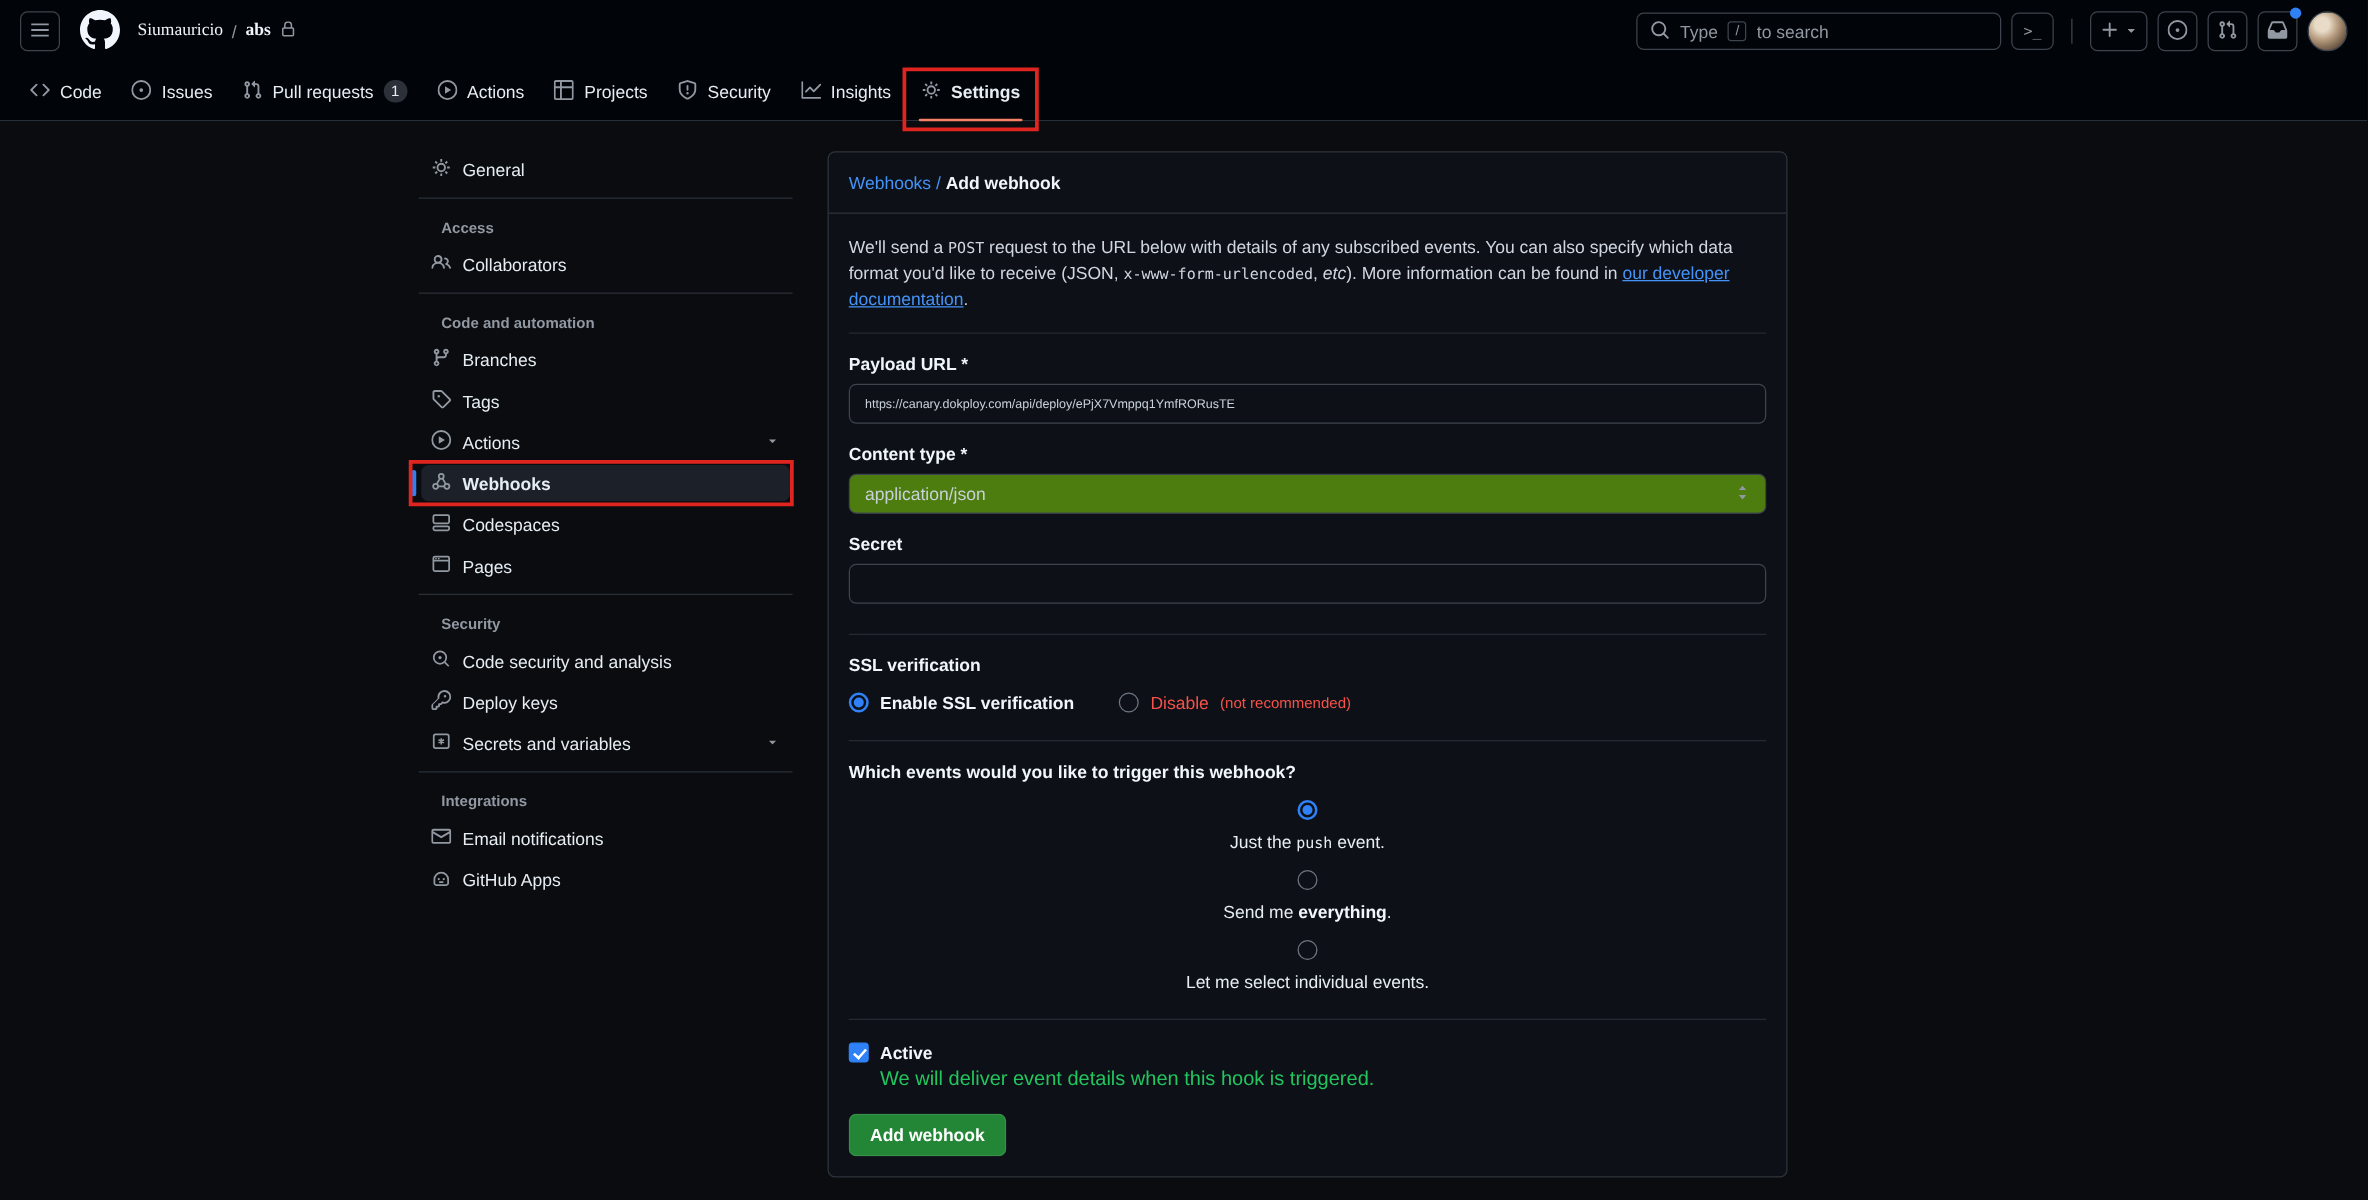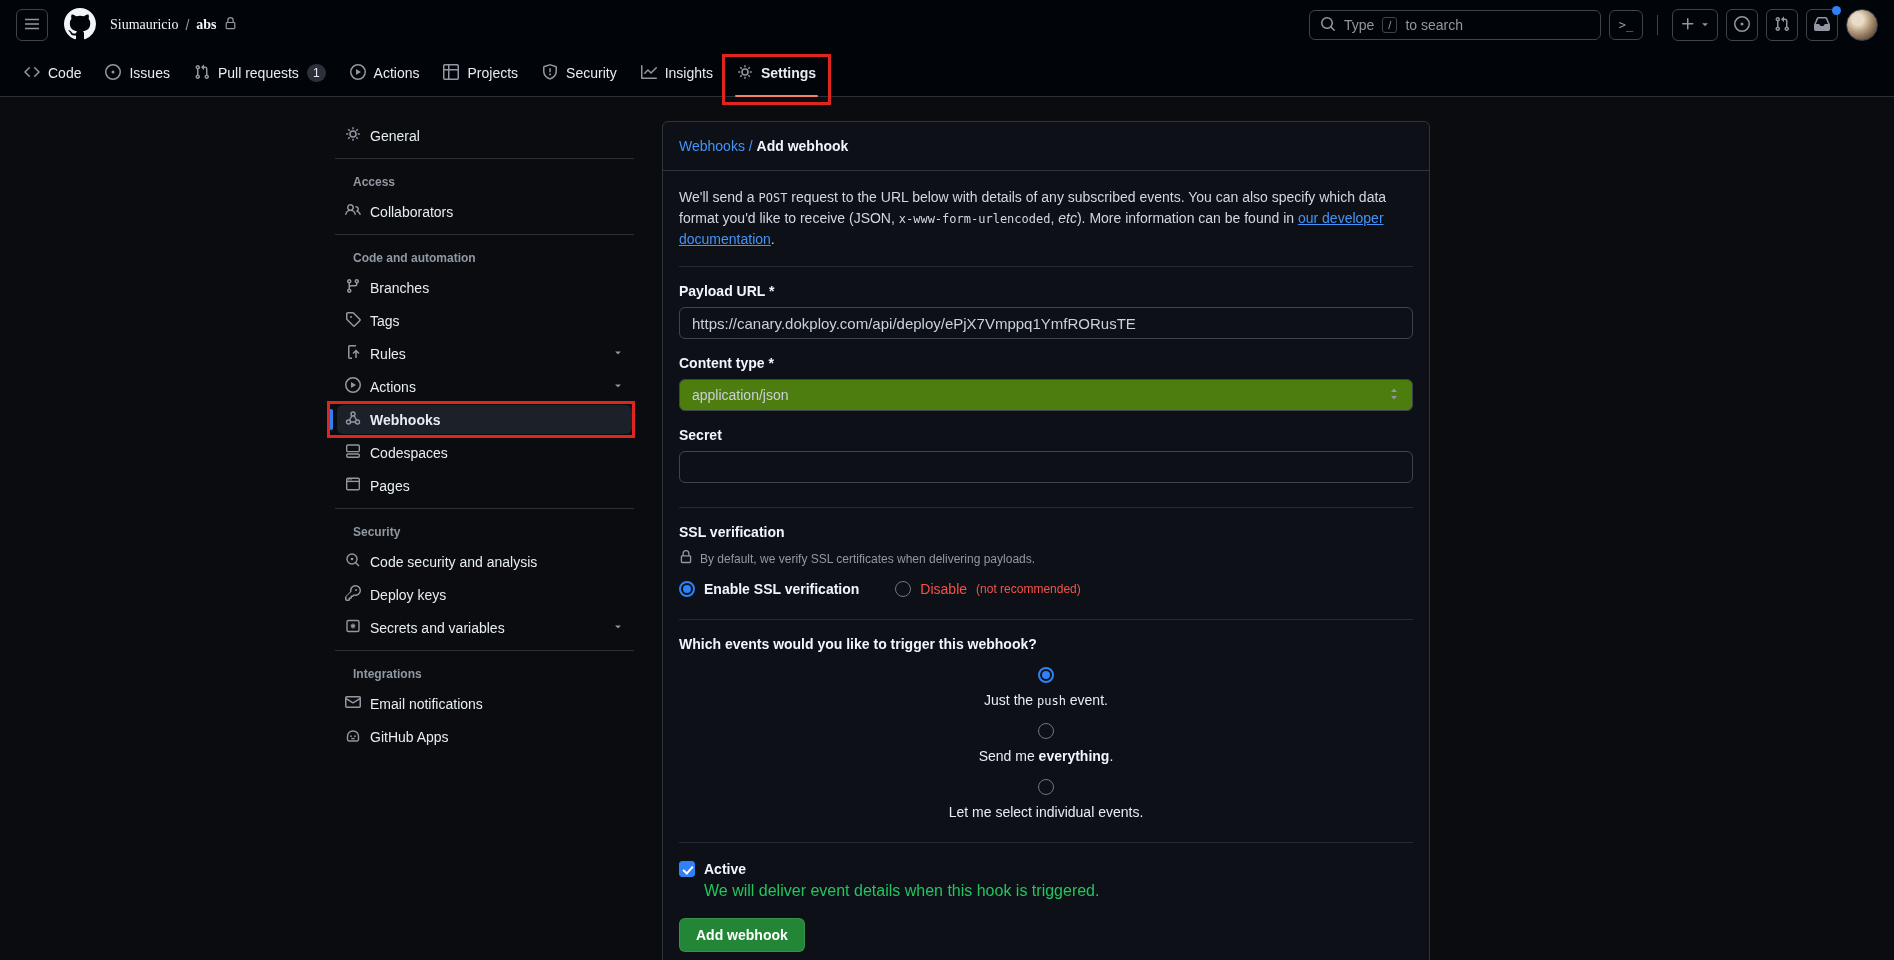--- a/index.html
+++ b/index.html
@@ -97,21 +97,21 @@
   .panel-header .plink { color:#4493f8; text-decoration:none; cursor:pointer; }
   .panel-header .pcur { font-weight:700; color:#f0f6fc; }
   .panel-body { padding:0 16px 16px; }
   .intro { margin:16px 0; line-height:1.5; color:#d1d7e0; }
   .mono { font-family:"DejaVu Sans Mono", monospace; font-size:12px; }
   .intro a { color:#4493f8; text-decoration:underline; cursor:pointer; }
   .hr { border:0; border-top:1px solid #242a32; margin:16px 0; }
   .flabel { font-weight:600; color:#f0f6fc; margin:16px 0 8px; }
   .tinput {
     width:100%; height:32px; background:#0d1117; border:1px solid #3d444d;
-    border-radius:6px; color:#c9d1d9; font-size:15px; padding:0 12px;
+    border-radius:6px; color:#c9d1d9; font-size:10px; padding:0 12px;
     font-family:"Liberation Sans", sans-serif; outline:none;
   }
   .selectbox {
     width:100%; height:32px; background:#4d7c0f; border:1px solid #3d444d;
     border-radius:6px; color:#c9d1d9; display:flex; align-items:center;
     justify-content:space-between; padding:0 10px 0 12px; cursor:pointer;
   }
   .note { display:flex; align-items:center; gap:7px; color:#9198a1; font-size:12px; margin:10px 0 14px; }
   .radio {
     width:16px; height:16px; border-radius:50%; border:1px solid #6e7681;
@@ -316,30 +316,20 @@
         <span class="slbl">Branches</span>
       </div>
       <div class="side-item">
         <span><svg viewBox="0 0 16 16" width="16" height="16" fill="#9198a1">
               <path d="M1 7.775V2.75C1 1.784 1.784 1 2.75 1h5.025c.464 0 .91.184 1.238.513l6.25 6.25a1.75 1.75 0 0 1 0 2.474l-5.026 5.026a1.75 1.75 0 0 1-2.474 0l-6.25-6.25A1.752 1.752 0 0 1 1 7.775Zm1.5 0c0 .066.026.13.073.177l6.25 6.25a.25.25 0 0 0 .354 0l5.025-5.025a.25.25 0 0 0 0-.354l-6.25-6.25a.25.25 0 0 0-.177-.073H2.75a.25.25 0 0 0-.25.25ZM6 5a1 1 0 1 1 0 2 1 1 0 0 1 0-2Z"></path>
             </svg></span>
         <span class="slbl">Tags</span>
       </div>
       <div class="side-item">
         <span><svg viewBox="0 0 16 16" width="16" height="16" fill="#9198a1">
-              <path d="M3 2.75C3 1.784 3.784 1 4.75 1H11v1.5H4.75a.25.25 0 0 0-.25.25v10.5c0 .138.112.25.25.25H7V15H4.75A1.75 1.75 0 0 1 3 13.25Z"></path>
-              <path d="m11 5.44 3.53 3.53-1.06 1.06-1.72-1.72V14h-1.5V8.31L8.53 10.03 7.47 8.97Z"></path>
-            </svg></span>
-        <span class="slbl">Rules</span>
-        <span class="chev"><svg viewBox="0 0 16 16" width="12" height="12" fill="#9198a1">
-              <path d="m4.427 6.427 3.396 3.396a.25.25 0 0 0 .354 0l3.396-3.396A.25.25 0 0 0 11.396 6H4.604a.25.25 0 0 0-.177.427Z"></path>
-            </svg></span>
-      </div>
-      <div class="side-item">
-        <span><svg viewBox="0 0 16 16" width="16" height="16" fill="#9198a1">
               <path d="M8 0a8 8 0 1 1 0 16A8 8 0 0 1 8 0ZM1.5 8a6.5 6.5 0 1 0 13 0 6.5 6.5 0 0 0-13 0Zm4.879-2.773 4.264 2.559a.25.25 0 0 1 0 .428l-4.264 2.559A.25.25 0 0 1 6 10.559V5.442a.25.25 0 0 1 .379-.215Z"></path>
             </svg></span>
         <span class="slbl">Actions</span>
         <span class="chev"><svg viewBox="0 0 16 16" width="12" height="12" fill="#9198a1">
               <path d="m4.427 6.427 3.396 3.396a.25.25 0 0 0 .354 0l3.396-3.396A.25.25 0 0 0 11.396 6H4.604a.25.25 0 0 0-.177.427Z"></path>
             </svg></span>
       </div>
       <div class="side-item active">
         <span class="active-bar"></span>
         <span><svg viewBox="0 0 16 16" width="16" height="16">
@@ -445,26 +435,20 @@
                 <path d="M8 2.5 11 6H5zM8 13.5 5 10h6z"></path>
               </svg></span>
         </div>
 
         <div class="flabel">Secret</div>
         <input class="tinput" type="text" value="" style="">
 
         <div class="hr" style="margin-top:24px;"></div>
 
         <div class="flabel">SSL verification</div>
-        <div class="note">
-          <span><svg viewBox="0 0 16 16" width="14" height="14" fill="#9198a1">
-                <path d="M4 4a4 4 0 0 1 8 0v2h.25C13.216 6 14 6.784 14 7.75v5.5A1.75 1.75 0 0 1 12.25 15h-8.5A1.75 1.75 0 0 1 2 13.25v-5.5C2 6.784 2.784 6 3.75 6H4Zm8.25 3.5h-8.5a.25.25 0 0 0-.25.25v5.5c0 .138.112.25.25.25h8.5a.25.25 0 0 0 .25-.25v-5.5a.25.25 0 0 0-.25-.25ZM10.5 6V4a2.5 2.5 0 1 0-5 0v2Z"></path>
-              </svg></span>
-          <span>By default, we verify SSL certificates when delivering payloads.</span>
-        </div>
         <div class="radio-row">
           <div class="radio-opt">
             <span class="radio checked"></span>
             <span class="bold">Enable SSL verification</span>
           </div>
           <div class="radio-opt">
             <span class="radio"></span>
             <span class="danger">Disable</span>
             <span class="danger-small">(not recommended)</span>
           </div>

